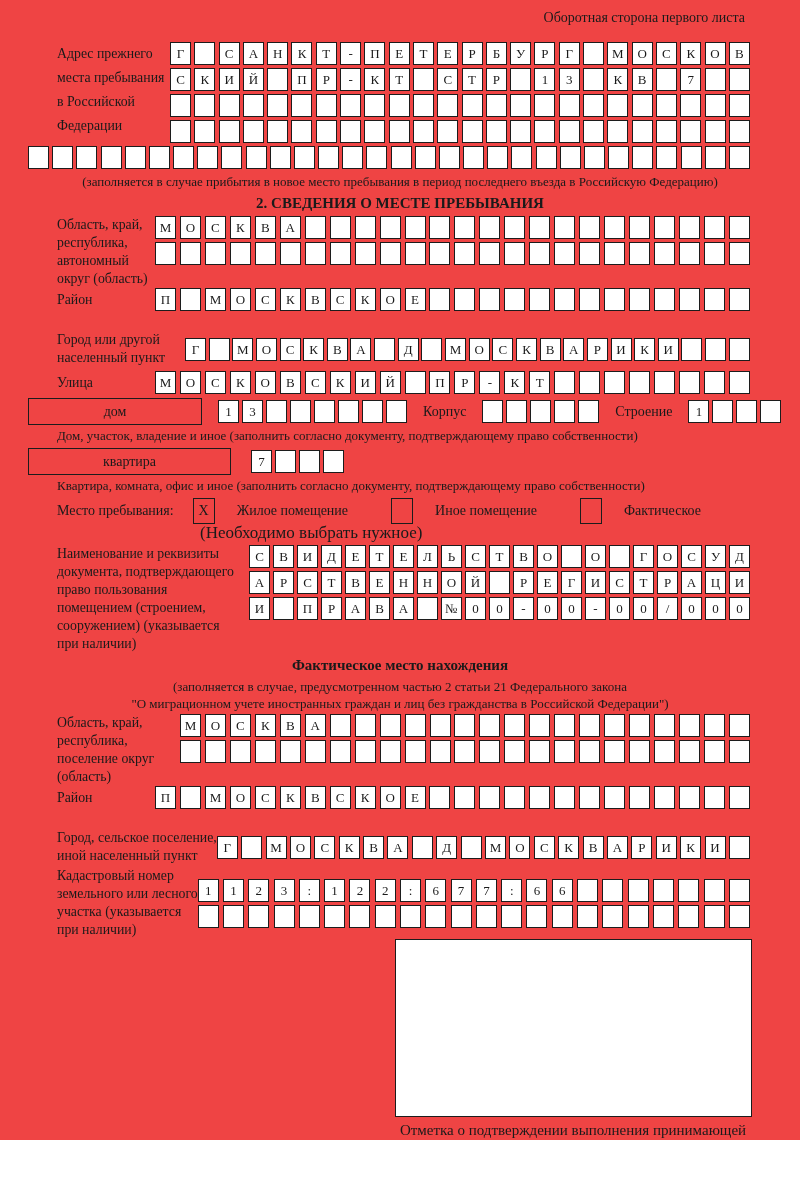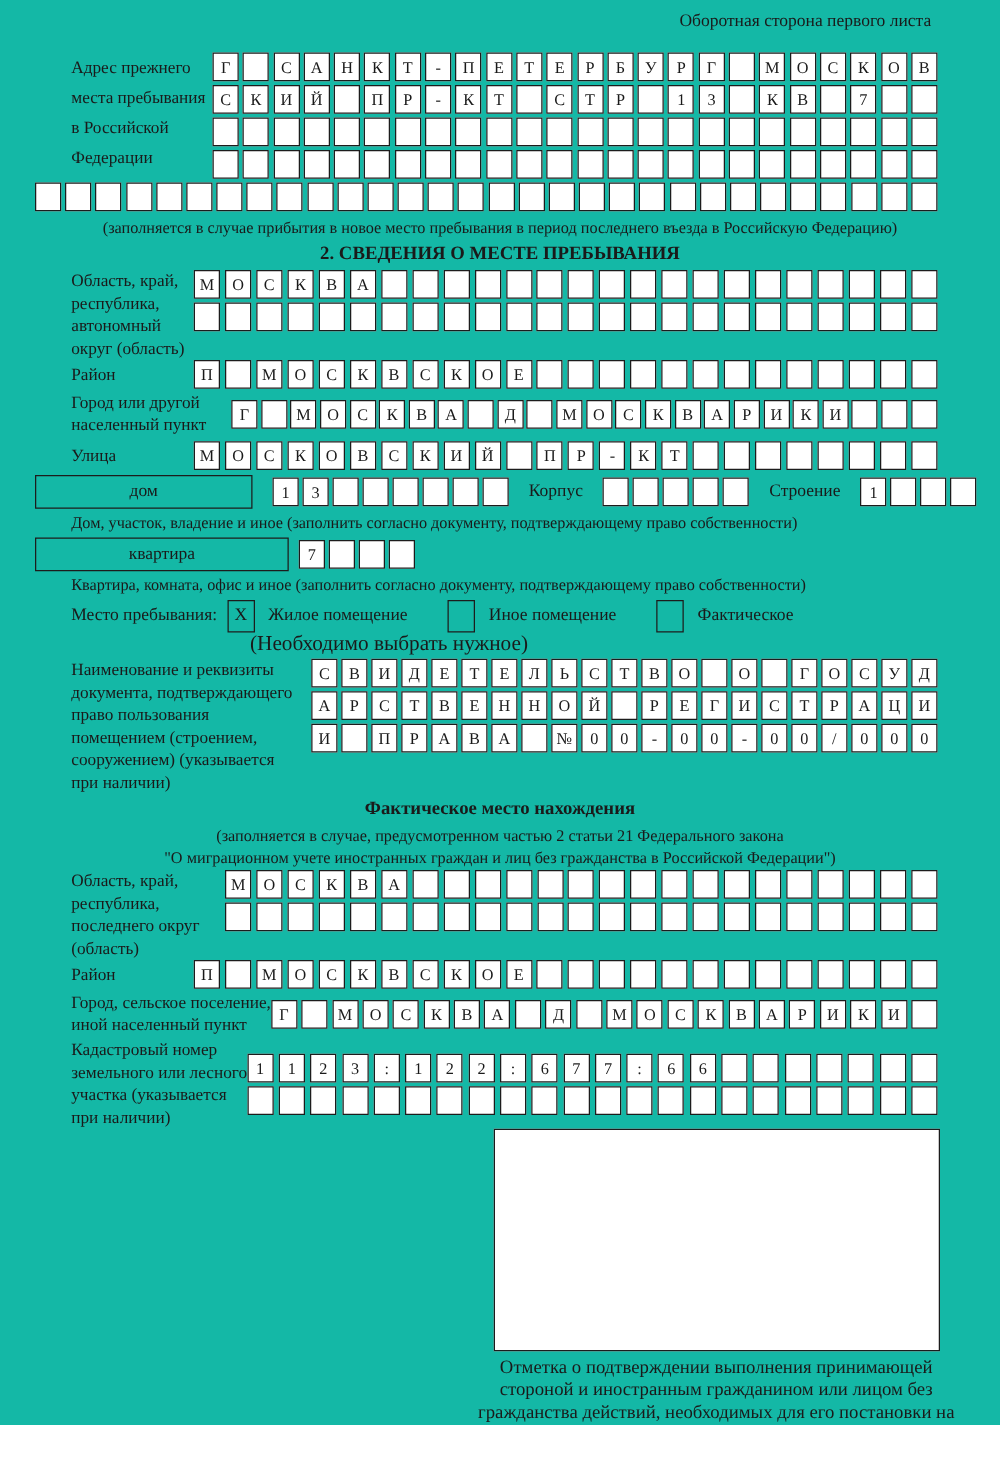--- a/index.html
+++ b/index.html
@@ -2,21 +2,21 @@
 <html><head>
 <meta charset="utf-8">
 <style>
   * { box-sizing: border-box; margin: 0; padding: 0; }
   html, body { background: #ffffff; }
   body {
     width: 800px; height: 1180px;
     font-family: "Liberation Serif", "DejaVu Serif", serif;
     color: #1a1a1a;
   }
-  .sheet { position: relative; width: 800px; height: 1140px; overflow: hidden; background: #14b8a6; }
+  .sheet { position: relative; width: 800px; height: 1140px; overflow: hidden; background: #ef4444; }
 
   .header-note { padding: 10px 55px 0 0; text-align: right; font-size: 14px; }
 
   .group { display: flex; align-items: flex-start; }
   .group.mid { align-items: center; justify-content: center; }
   .lbl { flex: 0 0 auto; padding-left: 57px; font-size: 13.8px; line-height: 18px; }
   .lbl .line { white-space: nowrap; }
   .lbl.single { white-space: nowrap; }
   .g-prev  .lbl { flex-basis: 170px; line-height: 24px; }
   .g-region1 .lbl, .g-district1 .lbl, .g-street .lbl, .g-district2 .lbl, .g-cadastral .lbl { flex-basis: 155px; }
@@ -38,37 +38,37 @@
   .boxrow.inline { justify-content: flex-start; gap: 3px; margin-bottom: 0; }
 
   .caption { font-size: 13px; line-height: 17px; }
   .caption.center { text-align: center; margin: 4px 12px 0 12px; }
   .caption.left { margin: 2px 10px 0 57px; }
 
   .section-title { text-align: center; font-weight: bold; font-size: 15px; margin: 5px 0 4px 0; }
   .fact-head { margin-top: 4px; }
 
   .g-region1, .g-region2 { margin-top: 2px; }
-  .g-city1, .g-city2 { margin-top: 2px; }
+  .g-city1, .g-city2 { margin-top: 20px; }
   .g-street { margin-top: 4px; }
   .g-cadastral { margin-top: 2px; }
   .g-doc { margin-top: 4px; }
   .g-doc .boxrow { margin-bottom: 3px; }
 
   .house-row { display: flex; justify-content: space-between; align-items: center; margin: 4px 50px 0 28px; gap: 16px; }
   .namebox {
     height: 27px; border: 1.5px solid #1c1c1c;
     display: flex; align-items: center; justify-content: center; font-size: 14px;
   }
   .nb-dom { flex: 0 0 174px; }
   .nb-apt { flex: 0 0 203px; }
   .inline-lbl { font-size: 14px; white-space: nowrap; }
-  .apt-row { display: flex; align-items: center; gap: 8px; margin: 4px 50px 0 28px; }
-
-  .stay-row { display: flex; align-items: center; margin: 4px 0 0 57px; font-size: 14px; }
+  .apt-row { display: flex; align-items: center; gap: 20px; margin: 4px 50px 0 28px; }
+
+  .stay-row { display: flex; align-items: center; margin: 4px 0 0 57px; font-size: 14px; gap: 11px; }
   .stay-lbl { margin-right: 8px; }
   .checkbox {
     flex: 0 0 22px; width: 22px; height: 26px; border: 1.5px solid #1c1c1c;
     display: flex; align-items: center; justify-content: center; font-size: 14px;
     margin-right: 11px;
   }
   .opt { margin-right: 32px; }
   .opt.last { margin-right: 0; }
   .hint { margin-left: 200px; font-size: 17px; line-height: 17px; }
 
@@ -530,21 +530,21 @@
   </div>
 
   <div class="section-title fact-head">Фактическое место нахождения</div>
   <div class="caption center" style="margin-top:2px;">(заполняется в случае, предусмотренном частью 2 статьи 21 Федерального закона</div>
   <div class="caption center" style="margin-top:0;">"О миграционном учете иностранных граждан и лиц без гражданства в Российской Федерации")</div>
 
   <div class="group g-region2">
     <div class="lbl">
         <div class="line">Область, край,</div>
         <div class="line">республика,</div>
-        <div class="line">последнего округ</div>
+        <div class="line">поселение округ</div>
         <div class="line">(область)</div>
       </div>
     <div class="rows">
       <div class="boxrow">
           <span class="cell">М</span>
           <span class="cell">О</span>
           <span class="cell">С</span>
           <span class="cell">К</span>
           <span class="cell">В</span>
           <span class="cell">А</span>

